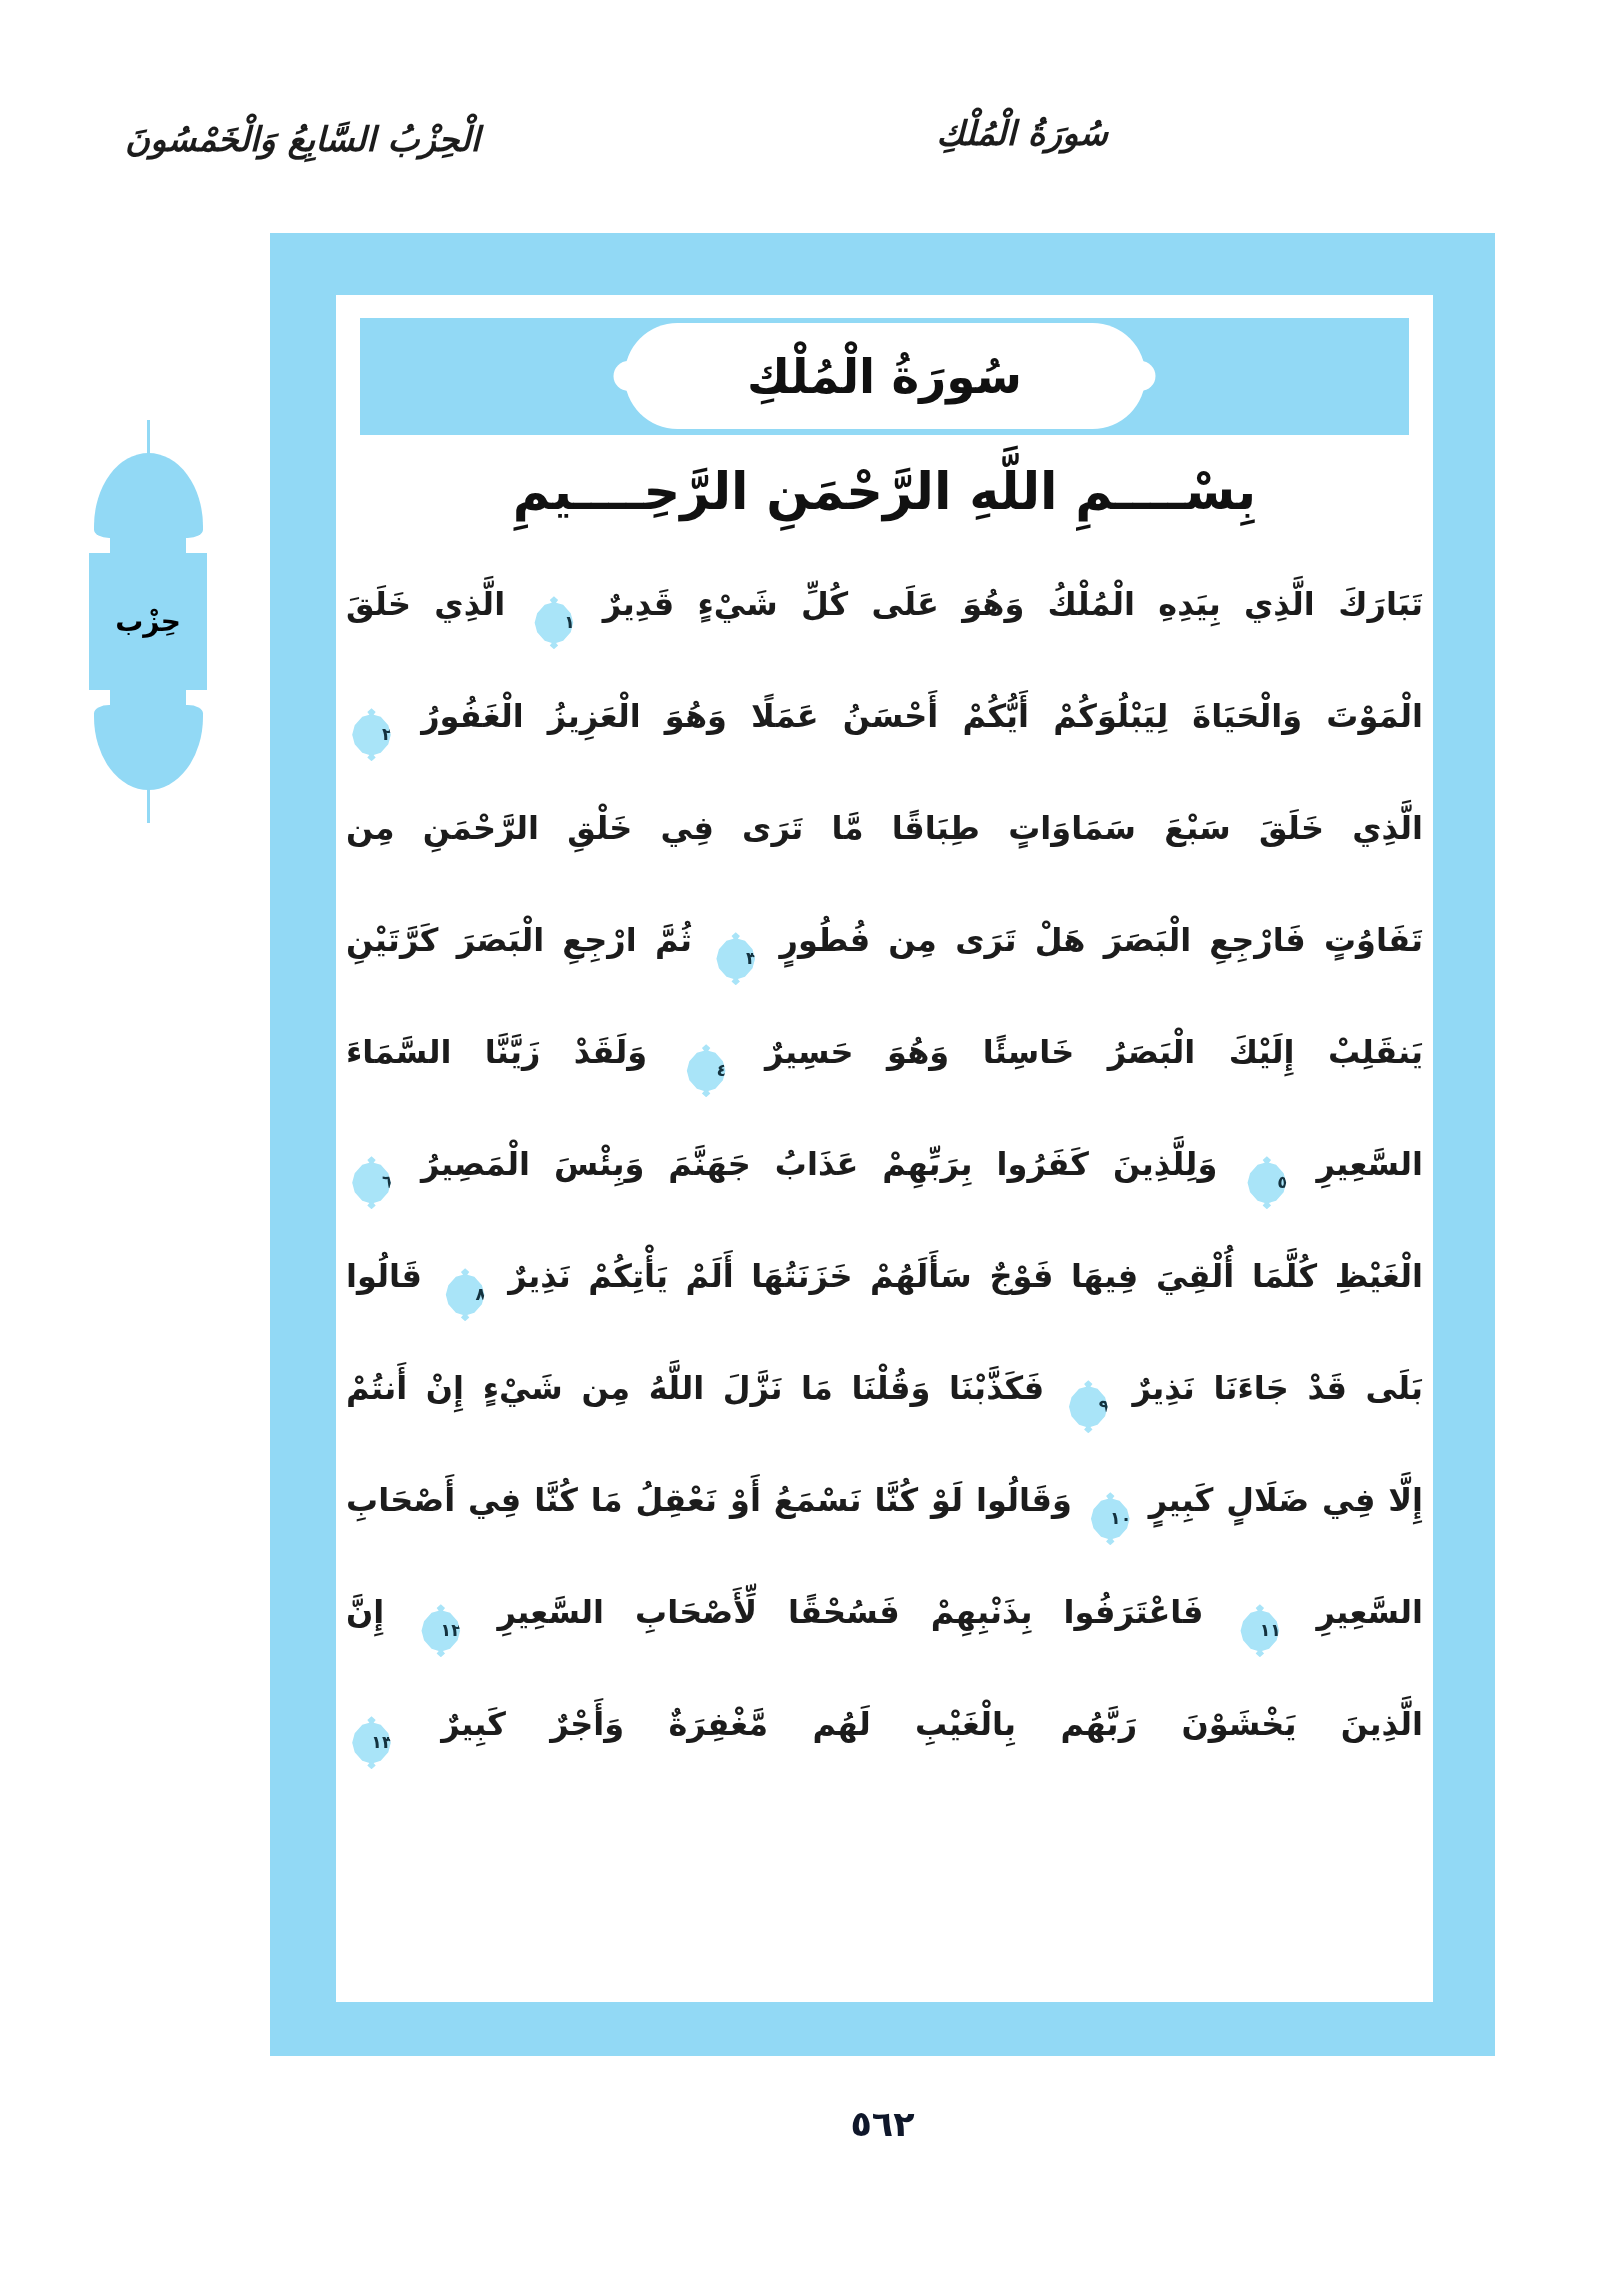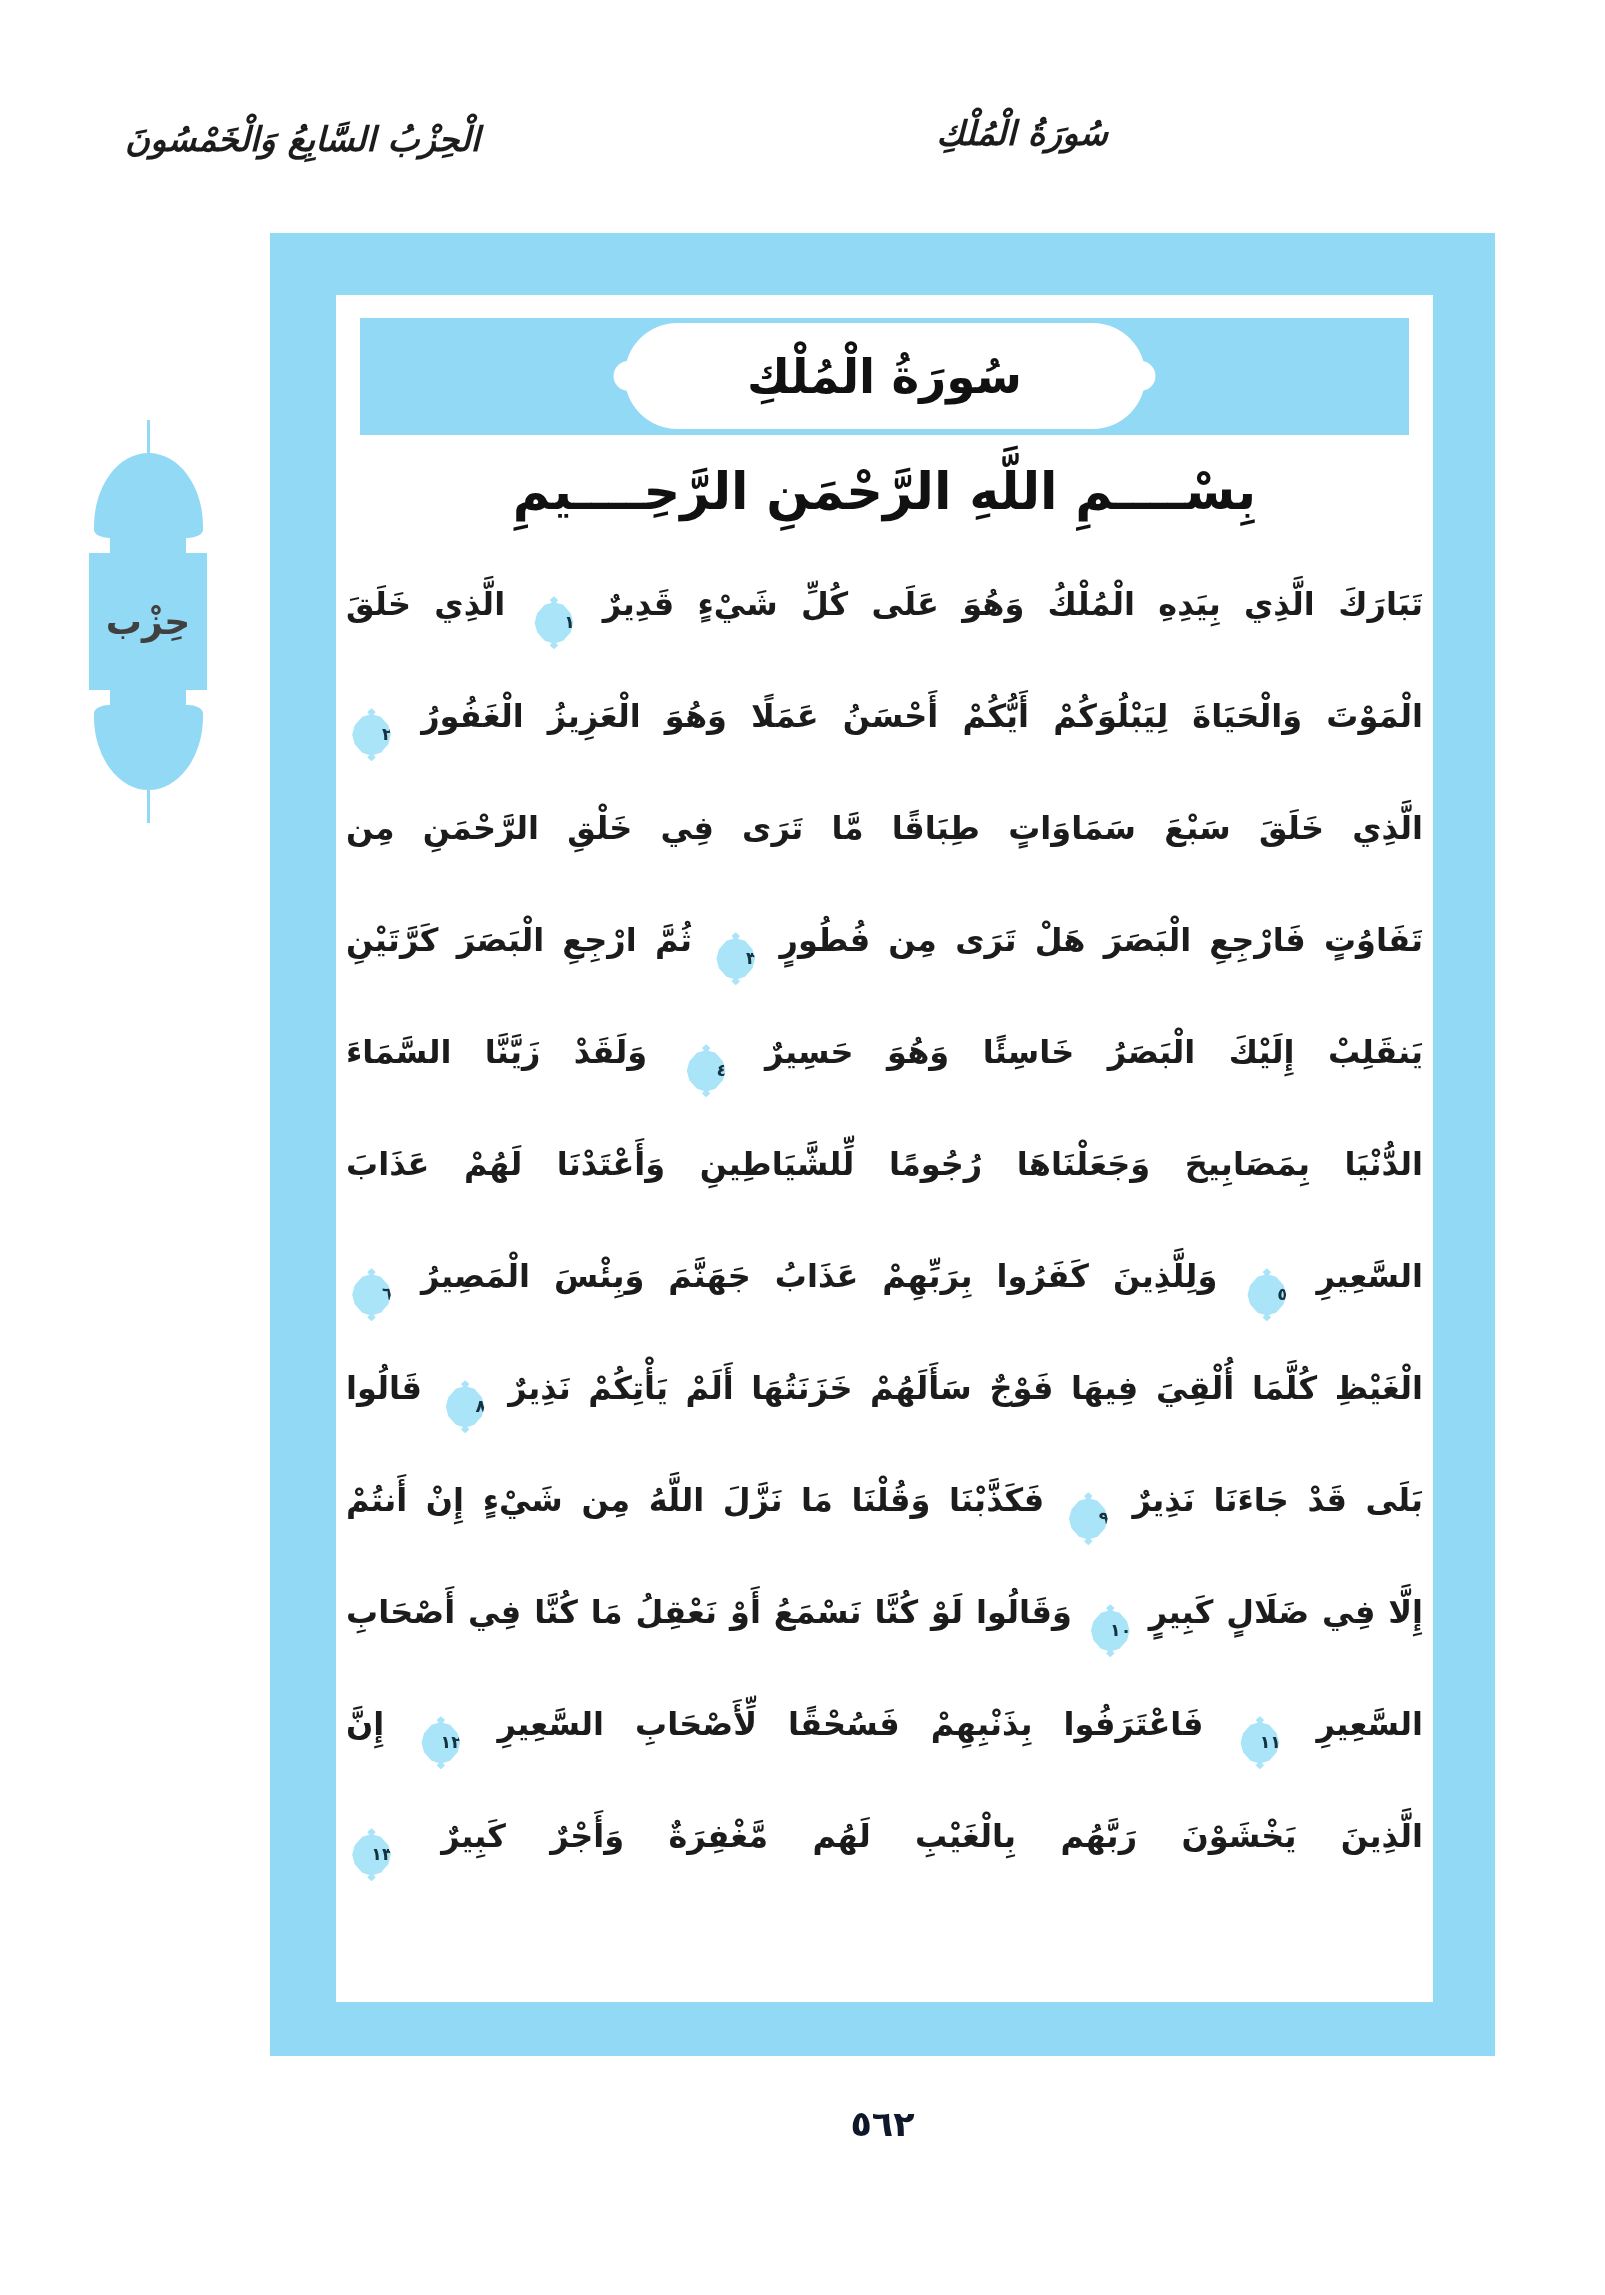--- a/index.html
+++ b/index.html
@@ -95,21 +95,21 @@
   .h-line.bottom{bottom:0;height:36px;}
   .h-dome{position:absolute;left:4.5px;width:109px;height:85px;background:var(--frame-blue);}
   .h-dome.top{top:33px;border-radius:50% 50% 14% 14% / 86% 86% 10% 10%;}
   .h-dome.bottom{bottom:33px;border-radius:14% 14% 50% 50% / 10% 10% 86% 86%;}
   .h-step{position:absolute;left:21px;width:76px;height:21px;background:var(--frame-blue);}
   .h-step.top{top:113px;}
   .h-step.bottom{bottom:113px;}
   .h-square{
     position:absolute;left:0;top:133px;width:118px;height:137px;background:var(--frame-blue);
     display:flex;align-items:center;justify-content:center;
-    font-size:36px;font-weight:bold;color:#404040;
+    font-size:28px;font-weight:bold;color:#000000;
   }
   
   .page-number{
     position:absolute;left:270px;width:1225px;top:2104px;
     text-align:center;font-size:35px;font-weight:bold;color:#0f172a;
   }
 </style>
 </head>
 <body>
 
@@ -141,21 +141,20 @@
   </div>
 
   <div class="basmala" dir="rtl">بِسْــــمِ اللَّهِ الرَّحْمَنِ الرَّحِــــيمِ</div>
 
   <div class="lines">
       <div class="line"><span>تَبَارَكَ الَّذِي بِيَدِهِ الْمُلْكُ وَهُوَ عَلَى كُلِّ شَيْءٍ قَدِيرٌ </span><span class="aya">١</span><span> الَّذِي خَلَقَ</span></div>
       <div class="line"><span>الْمَوْتَ وَالْحَيَاةَ لِيَبْلُوَكُمْ أَيُّكُمْ أَحْسَنُ عَمَلًا وَهُوَ الْعَزِيزُ الْغَفُورُ </span><span class="aya">٢</span></div>
       <div class="line"><span>الَّذِي خَلَقَ سَبْعَ سَمَاوَاتٍ طِبَاقًا مَّا تَرَى فِي خَلْقِ الرَّحْمَنِ مِن</span></div>
       <div class="line"><span>تَفَاوُتٍ فَارْجِعِ الْبَصَرَ هَلْ تَرَى مِن فُطُورٍ </span><span class="aya">٣</span><span> ثُمَّ ارْجِعِ الْبَصَرَ كَرَّتَيْنِ</span></div>
       <div class="line"><span>يَنقَلِبْ إِلَيْكَ الْبَصَرُ خَاسِئًا وَهُوَ حَسِيرٌ </span><span class="aya">٤</span><span> وَلَقَدْ زَيَّنَّا السَّمَاءَ</span></div>
-      <div class="line"><span>الدُّنْيَا بِمَصَابِيحَ وَجَعَلْنَاهَا رُجُومًا لِّلشَّيَاطِينِ وَأَعْتَدْنَا لَهُمْ عَذَابَ</span></div>
       <div class="line"><span>السَّعِيرِ </span><span class="aya">٥</span><span> وَلِلَّذِينَ كَفَرُوا بِرَبِّهِمْ عَذَابُ جَهَنَّمَ وَبِئْسَ الْمَصِيرُ </span><span class="aya">٦</span></div>
       <div class="line"><span>الْغَيْظِ كُلَّمَا أُلْقِيَ فِيهَا فَوْجٌ سَأَلَهُمْ خَزَنَتُهَا أَلَمْ يَأْتِكُمْ نَذِيرٌ </span><span class="aya">٨</span><span> قَالُوا</span></div>
       <div class="line"><span>بَلَى قَدْ جَاءَنَا نَذِيرٌ </span><span class="aya">٩</span><span> فَكَذَّبْنَا وَقُلْنَا مَا نَزَّلَ اللَّهُ مِن شَيْءٍ إِنْ أَنتُمْ</span></div>
       <div class="line"><span>إِلَّا فِي ضَلَالٍ كَبِيرٍ </span><span class="aya">١٠</span><span> وَقَالُوا لَوْ كُنَّا نَسْمَعُ أَوْ نَعْقِلُ مَا كُنَّا فِي أَصْحَابِ</span></div>
       <div class="line"><span>السَّعِيرِ </span><span class="aya">١١</span><span> فَاعْتَرَفُوا بِذَنْبِهِمْ فَسُحْقًا لِّأَصْحَابِ السَّعِيرِ </span><span class="aya">١٢</span><span> إِنَّ</span></div>
       <div class="line"><span>الَّذِينَ يَخْشَوْنَ رَبَّهُم بِالْغَيْبِ لَهُم مَّغْفِرَةٌ وَأَجْرٌ كَبِيرٌ </span><span class="aya">١٣</span></div>
     </div>
 </div>
 
 <div class="page-number" dir="rtl">٥٦٢</div>

